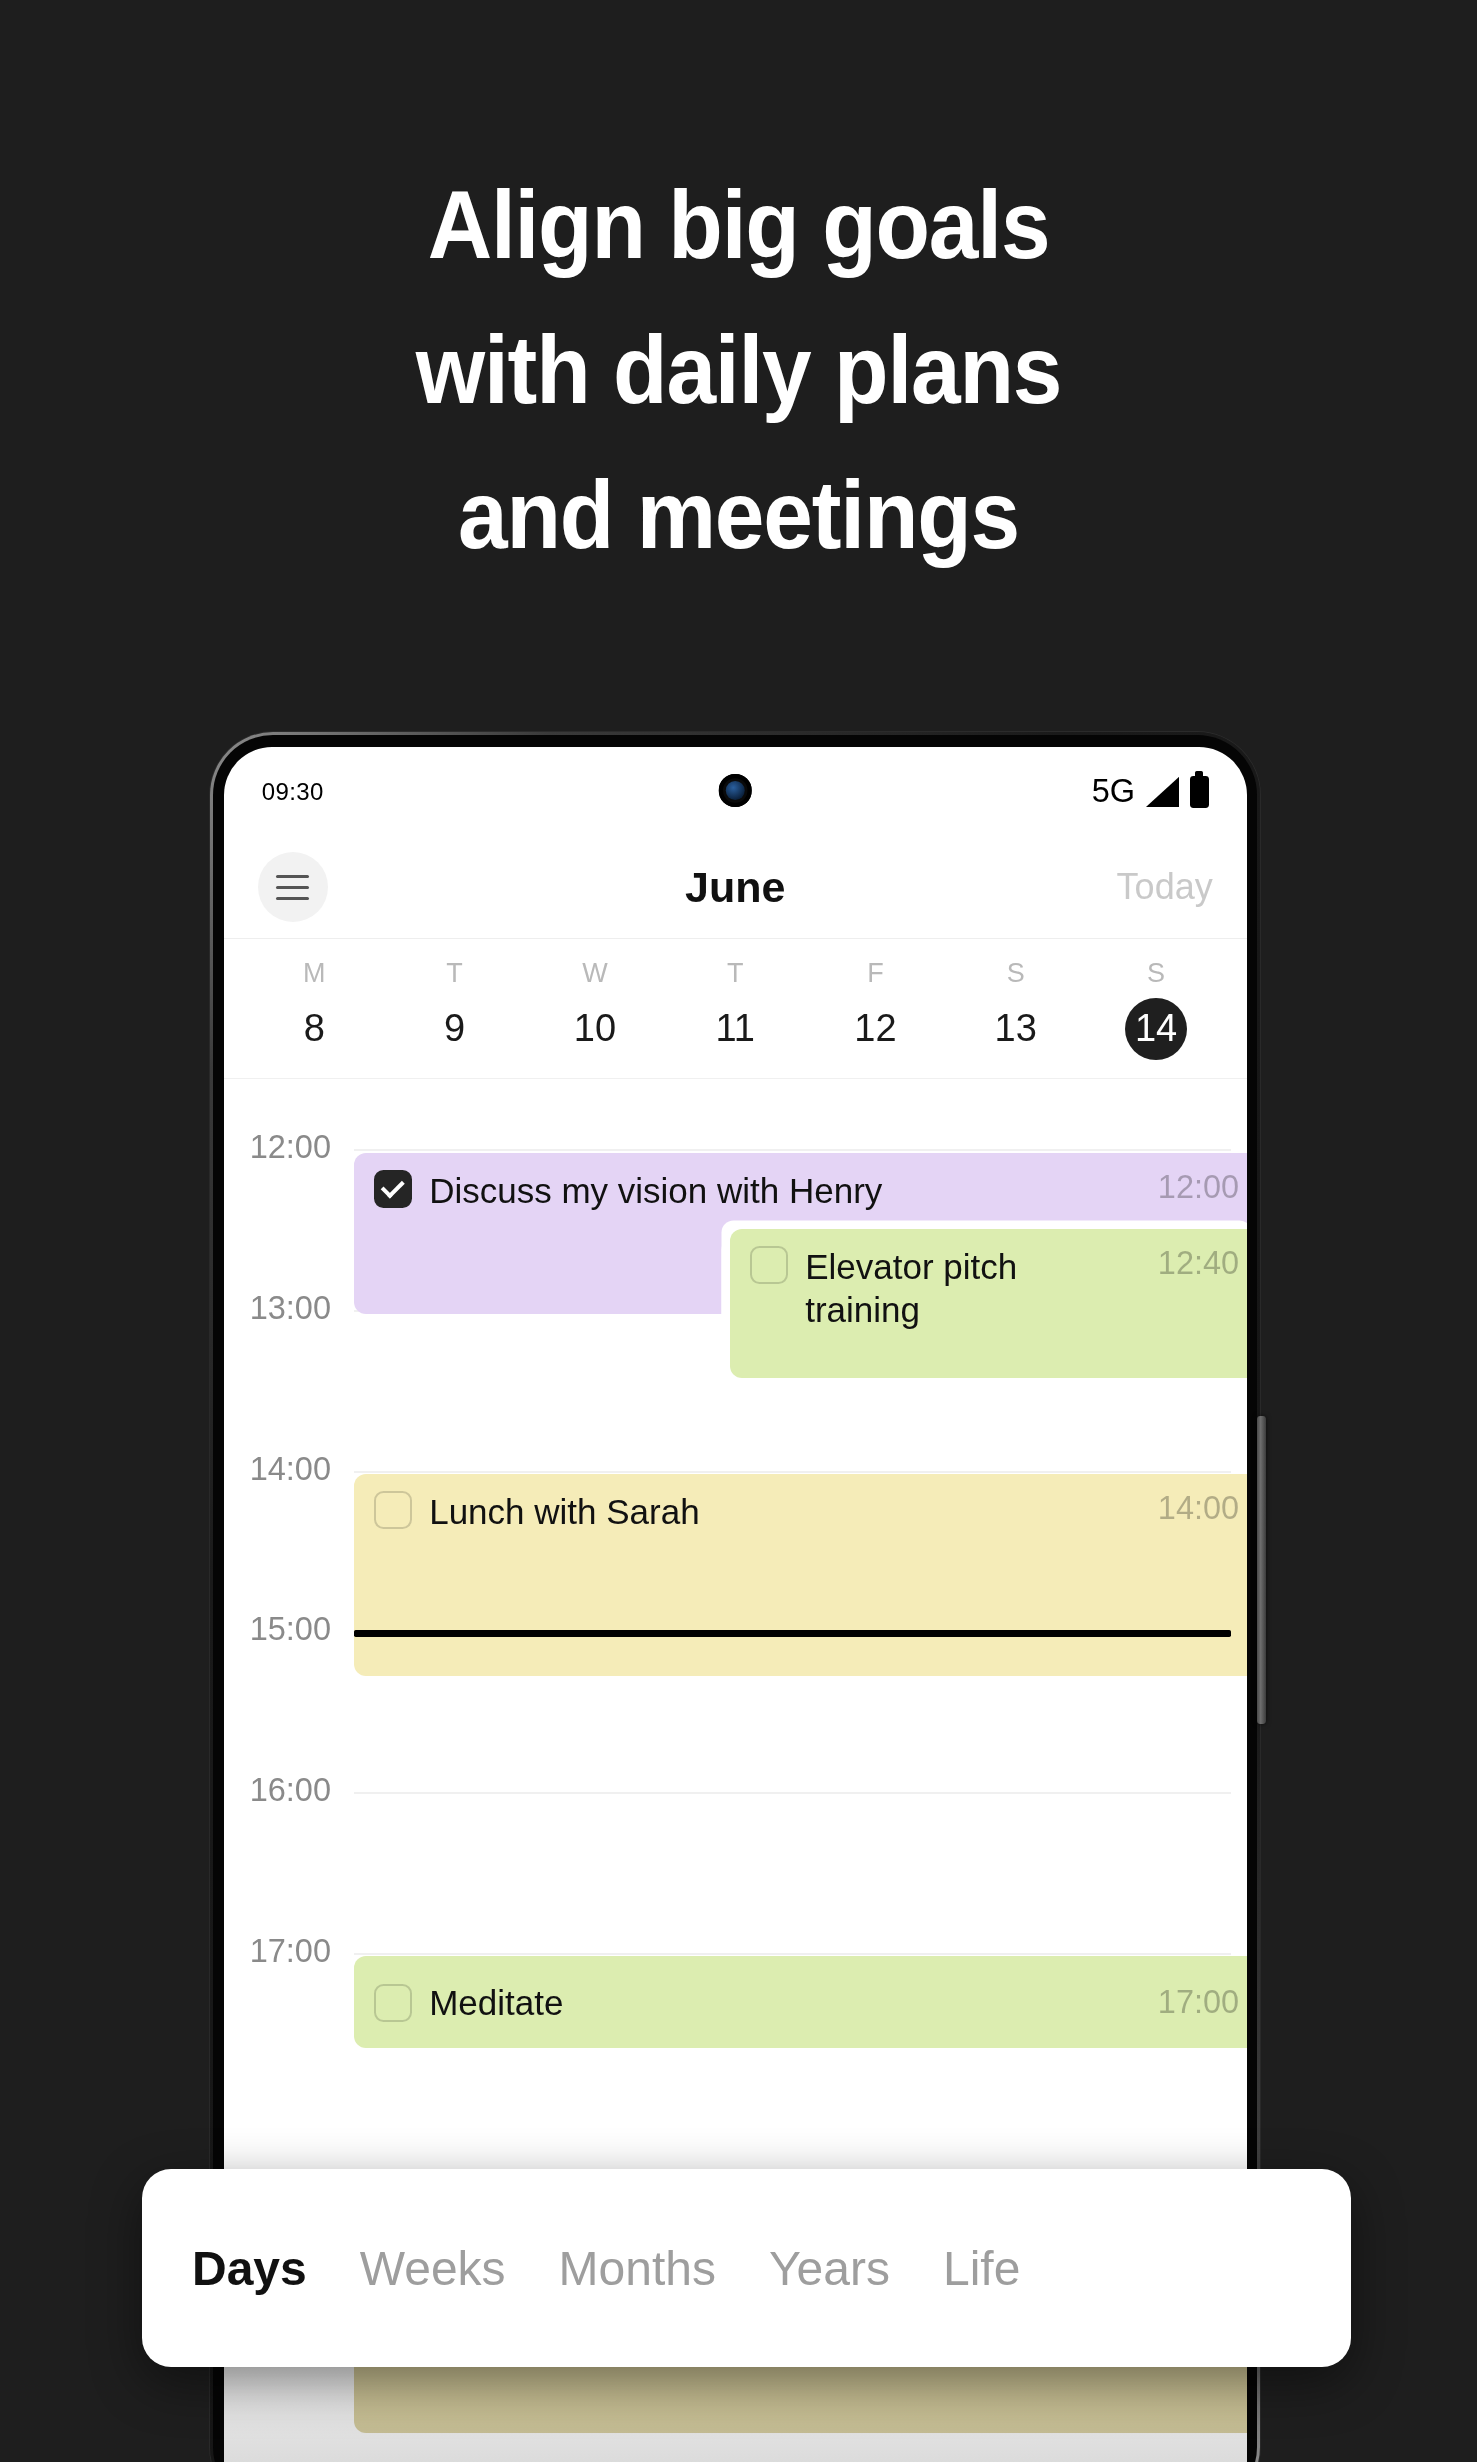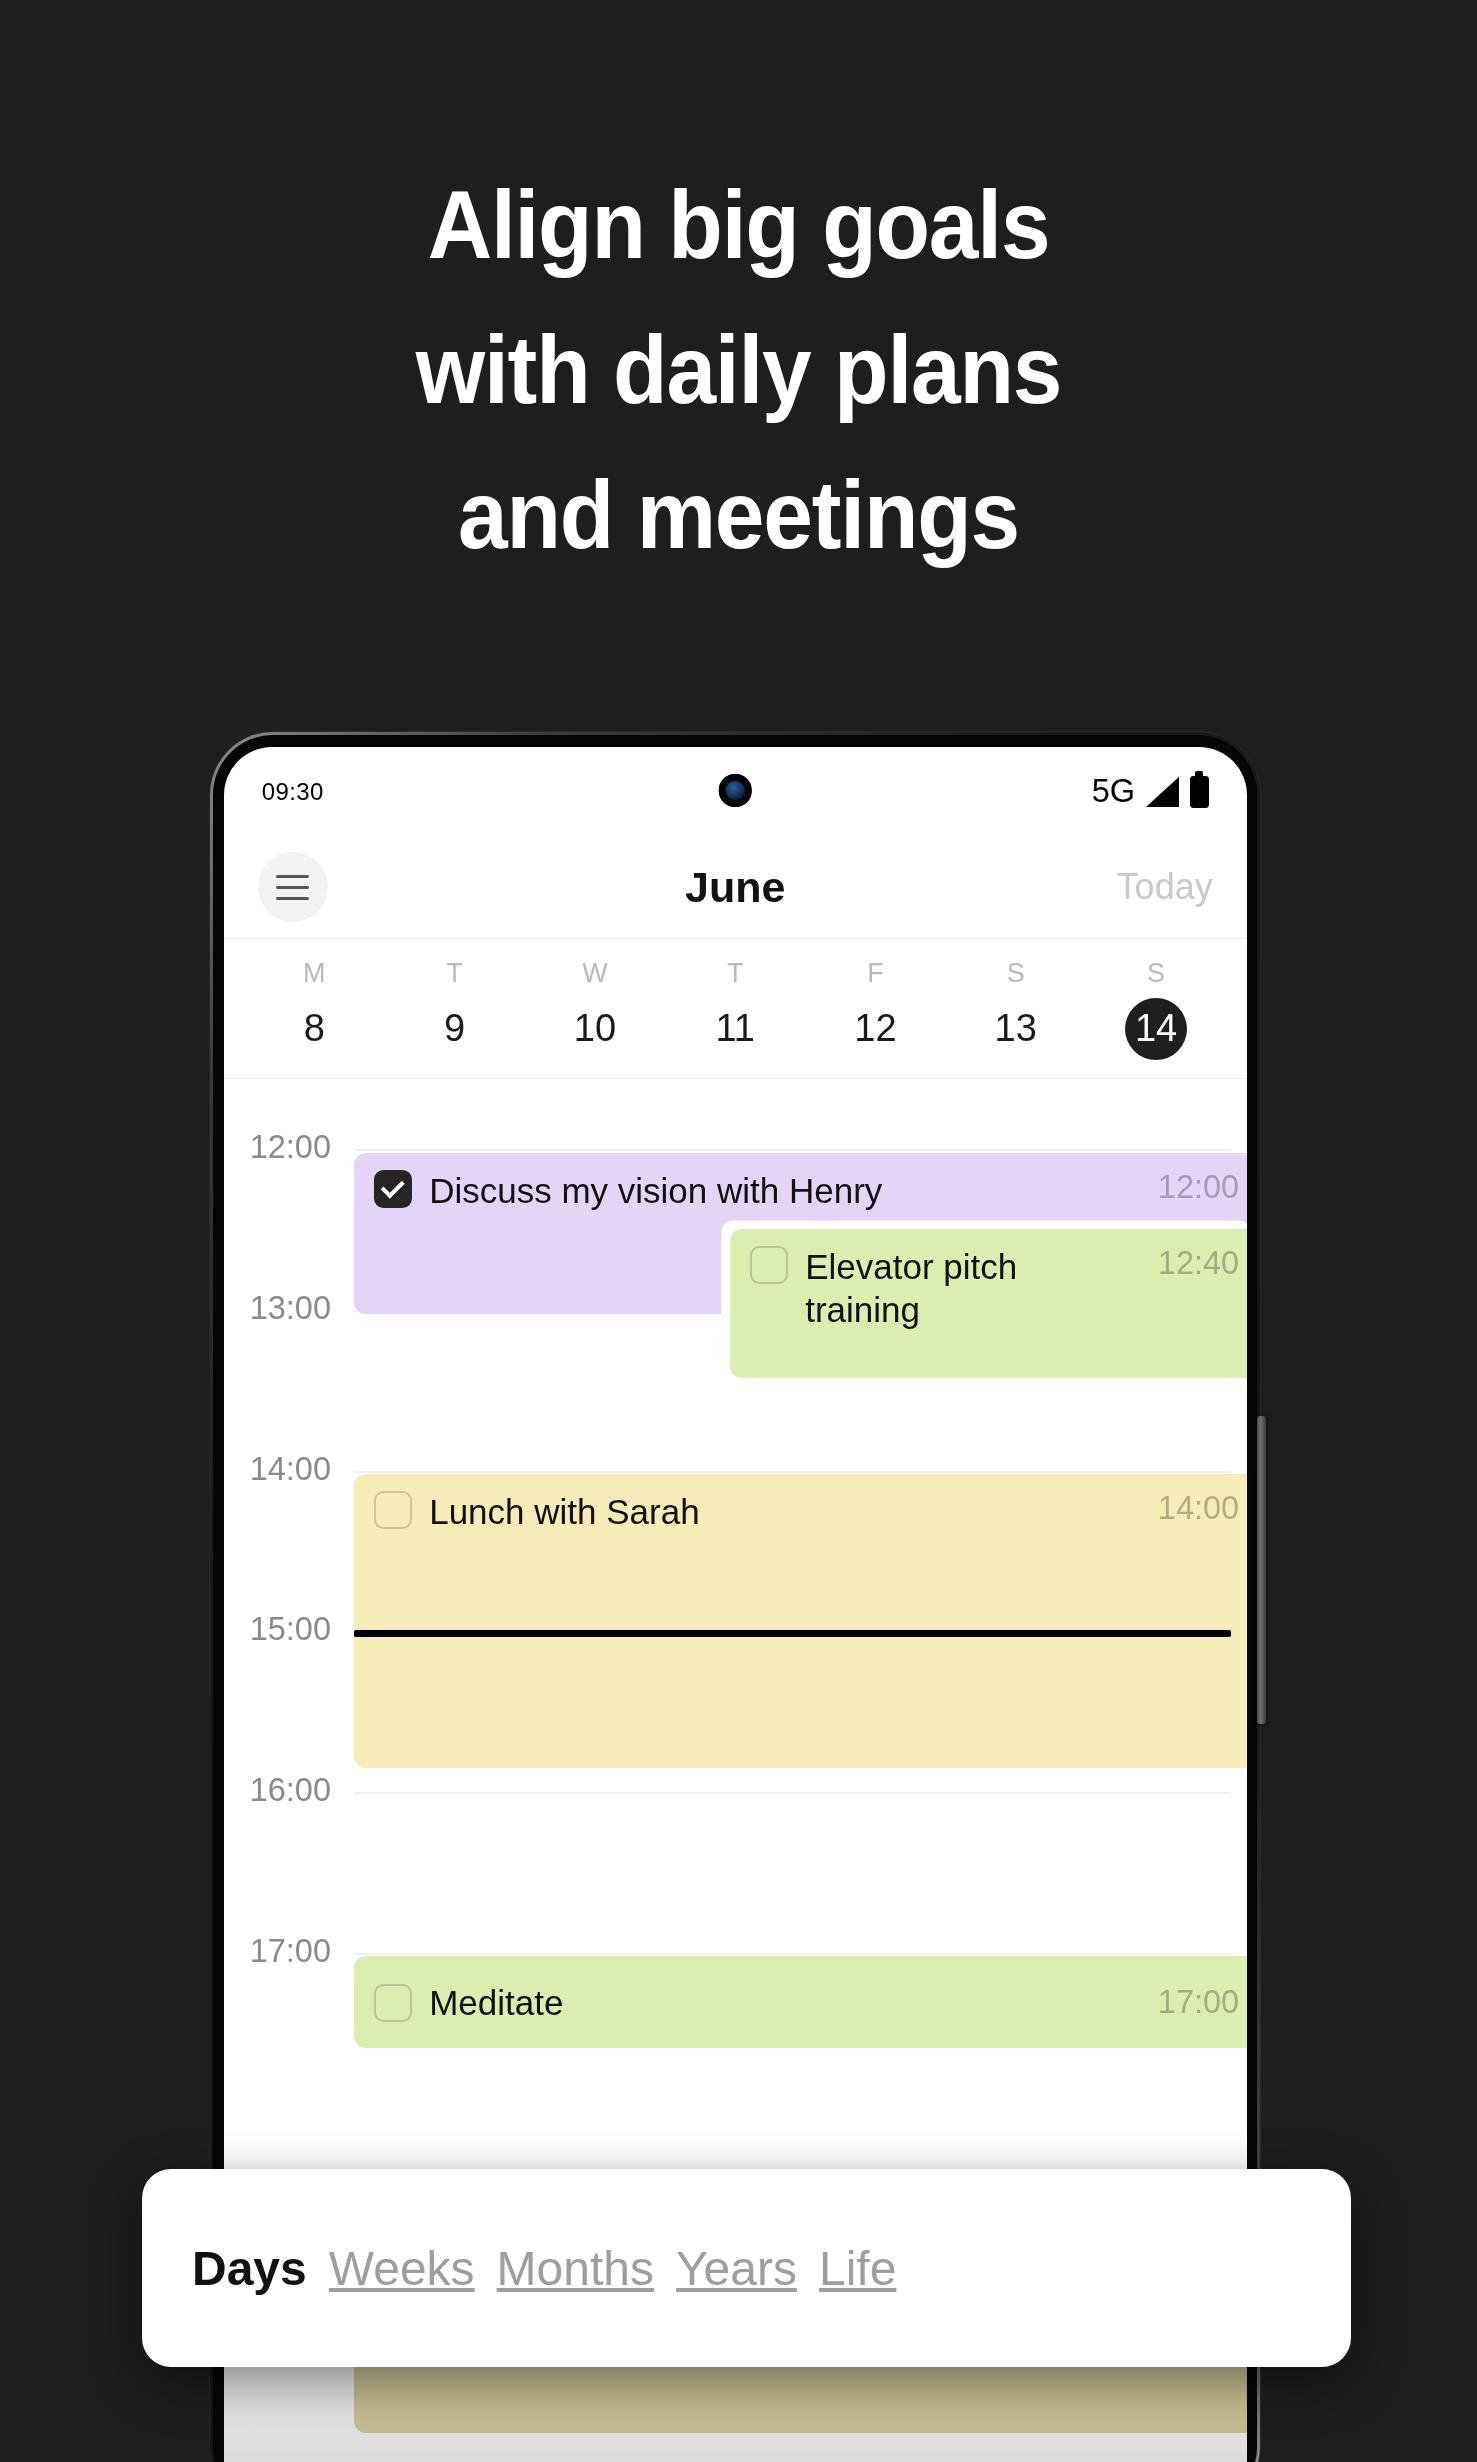--- a/index.html
+++ b/index.html
@@ -238,21 +238,21 @@
     z-index:30;
   }
   .tab {
     font-size:48px;
     color:#9e9e9e;
     font-weight:400;
     cursor:pointer;
     white-space:nowrap;
   }
   .tab.active { color:#111; font-weight:700; }
-  .tab + .tab { margin-left:22px;text-decoration:underline; }
+  .tab + .tab { margin-left:53px; }
 </style>
 </head>
 <body>
 
 <div class="headline">
   <span class="l">Align big goals</span>
   <span class="l">with daily plans</span>
   <span class="l">and meetings</span>
 </div>
 
@@ -350,21 +350,21 @@
         <span class="ev-title">Discuss my vision with Henry</span>
         <span class="ev-time">12:00</span>
       </div>
 
       <div class="event" style="left:506px; top:150px; width:530px; height:149px; background:#dcedb0; z-index:4; box-shadow:-8.5px -8.5px 0 0 #ffffff, -8.5px 8.5px 0 0 #ffffff;">
         <span class="ev-check"></span>
         <span class="ev-title">Elevator pitch training</span>
         <span class="ev-time">12:40</span>
       </div>
 
-      <div class="event" style="left:130px; top:395px; width:906px; height:294px; background:#f5ecb8; z-index:2;">
+      <div class="event" style="left:130px; top:395px; width:906px; height:202px; background:#f5ecb8; z-index:2;">
         <span class="ev-check"></span>
         <span class="ev-title">Lunch with Sarah</span>
         <span class="ev-time">14:00</span>
       </div>
 
       <div class="now-line" style="top:551px"></div>
 
       <div class="event" style="left:130px; top:877px; width:906px; height:92px; background:#dcedb0; align-items:center; z-index:2;">
         <span class="ev-check"></span>
         <span class="ev-title">Meditate</span>

